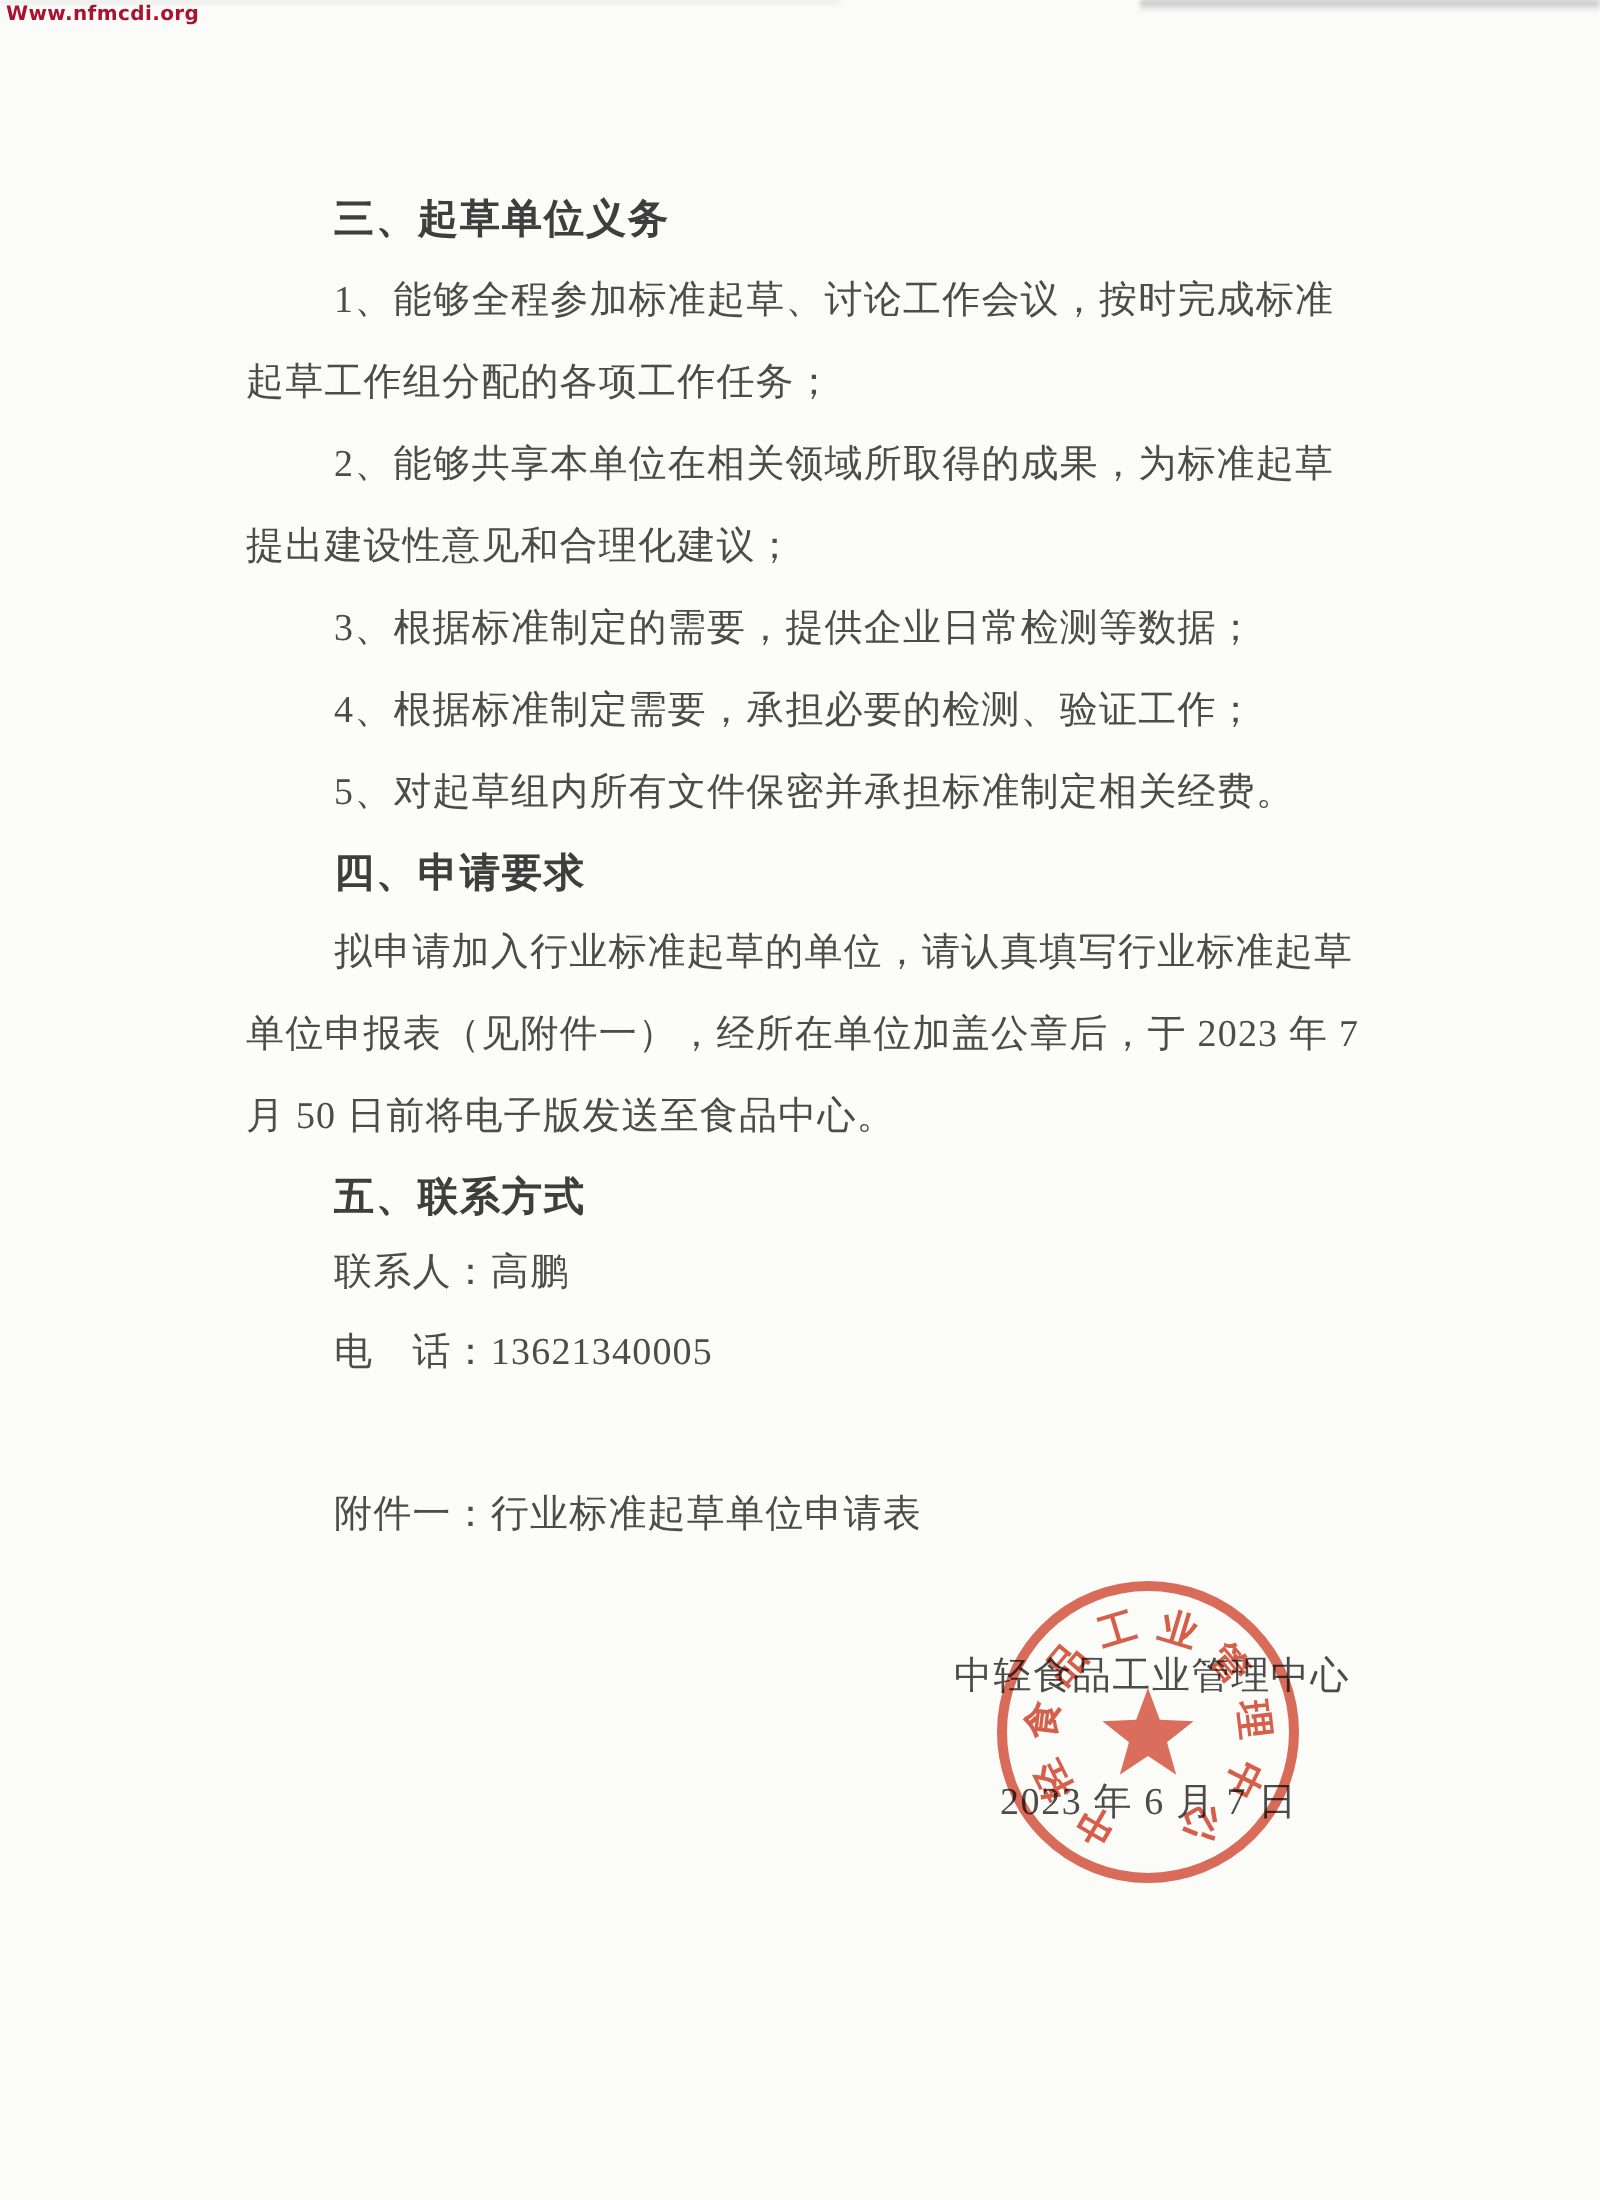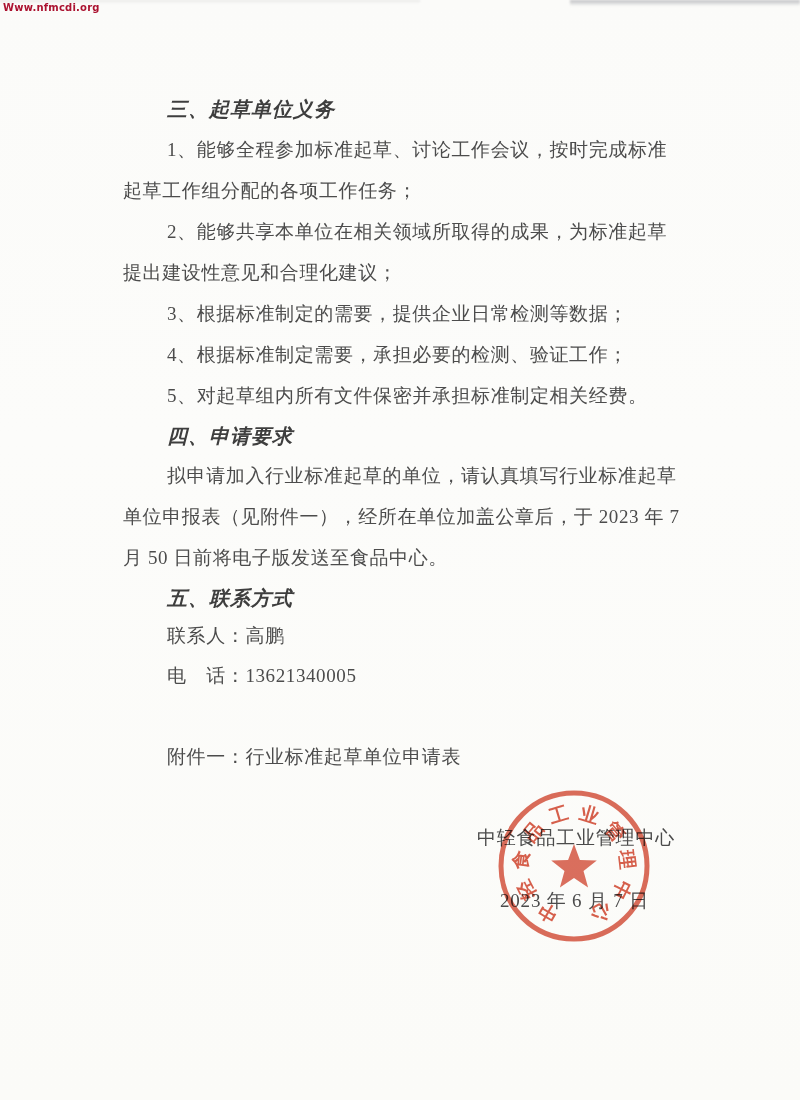--- a/index.html
+++ b/index.html
@@ -44,21 +44,20 @@
     font-size: 19px;
     letter-spacing: 0.6px;
     color: #4c4c4c;
   }
   .indent { padding-left: 44px; }
   .heading {
     font-weight: bold;
     font-size: 20px;
     letter-spacing: 1px;
     color: #3e3e3e;
-    font-style: italic;
   }
   .sig-org {
     position: absolute; left: 477px; top: 825px;
     font-size: 19px; letter-spacing: 0.8px;
     color: #4b4b4b; white-space: nowrap;
   }
   .sig-date {
     position: absolute; left: 500px; top: 864px;
     font-size: 19px; letter-spacing: 0.8px;
     color: #4b4b4b; white-space: nowrap; margin-top: 24px;

